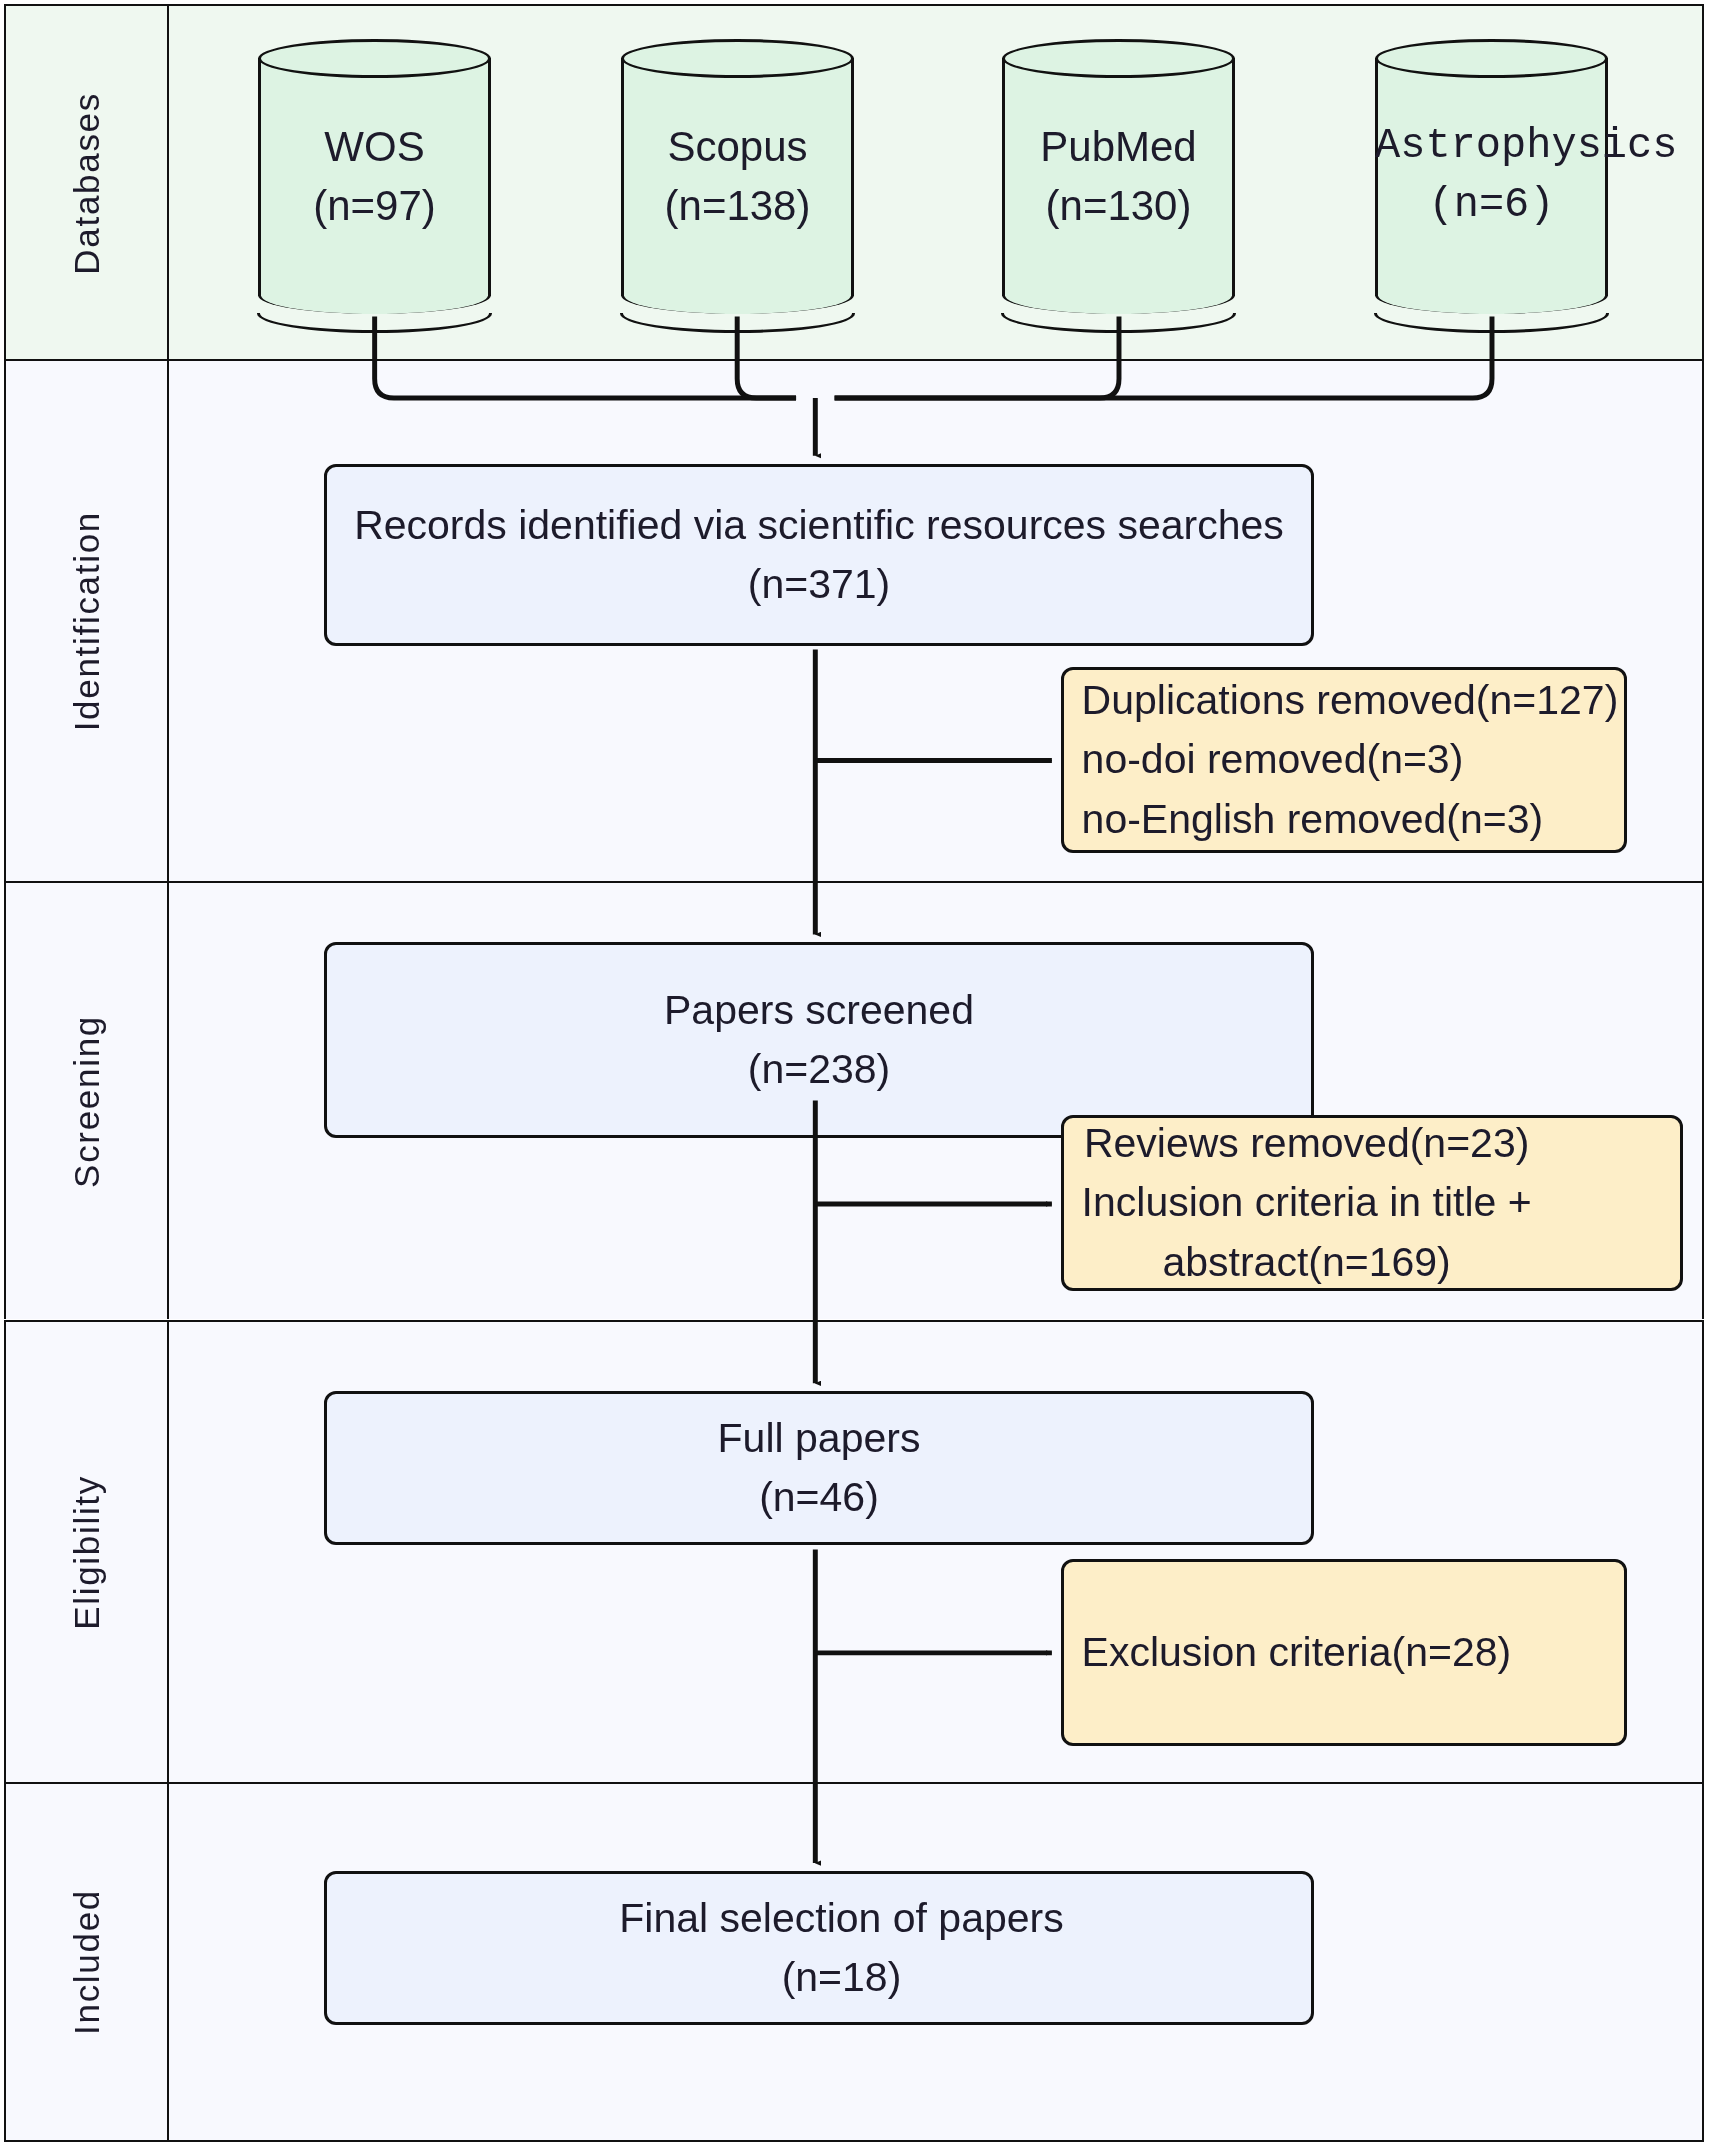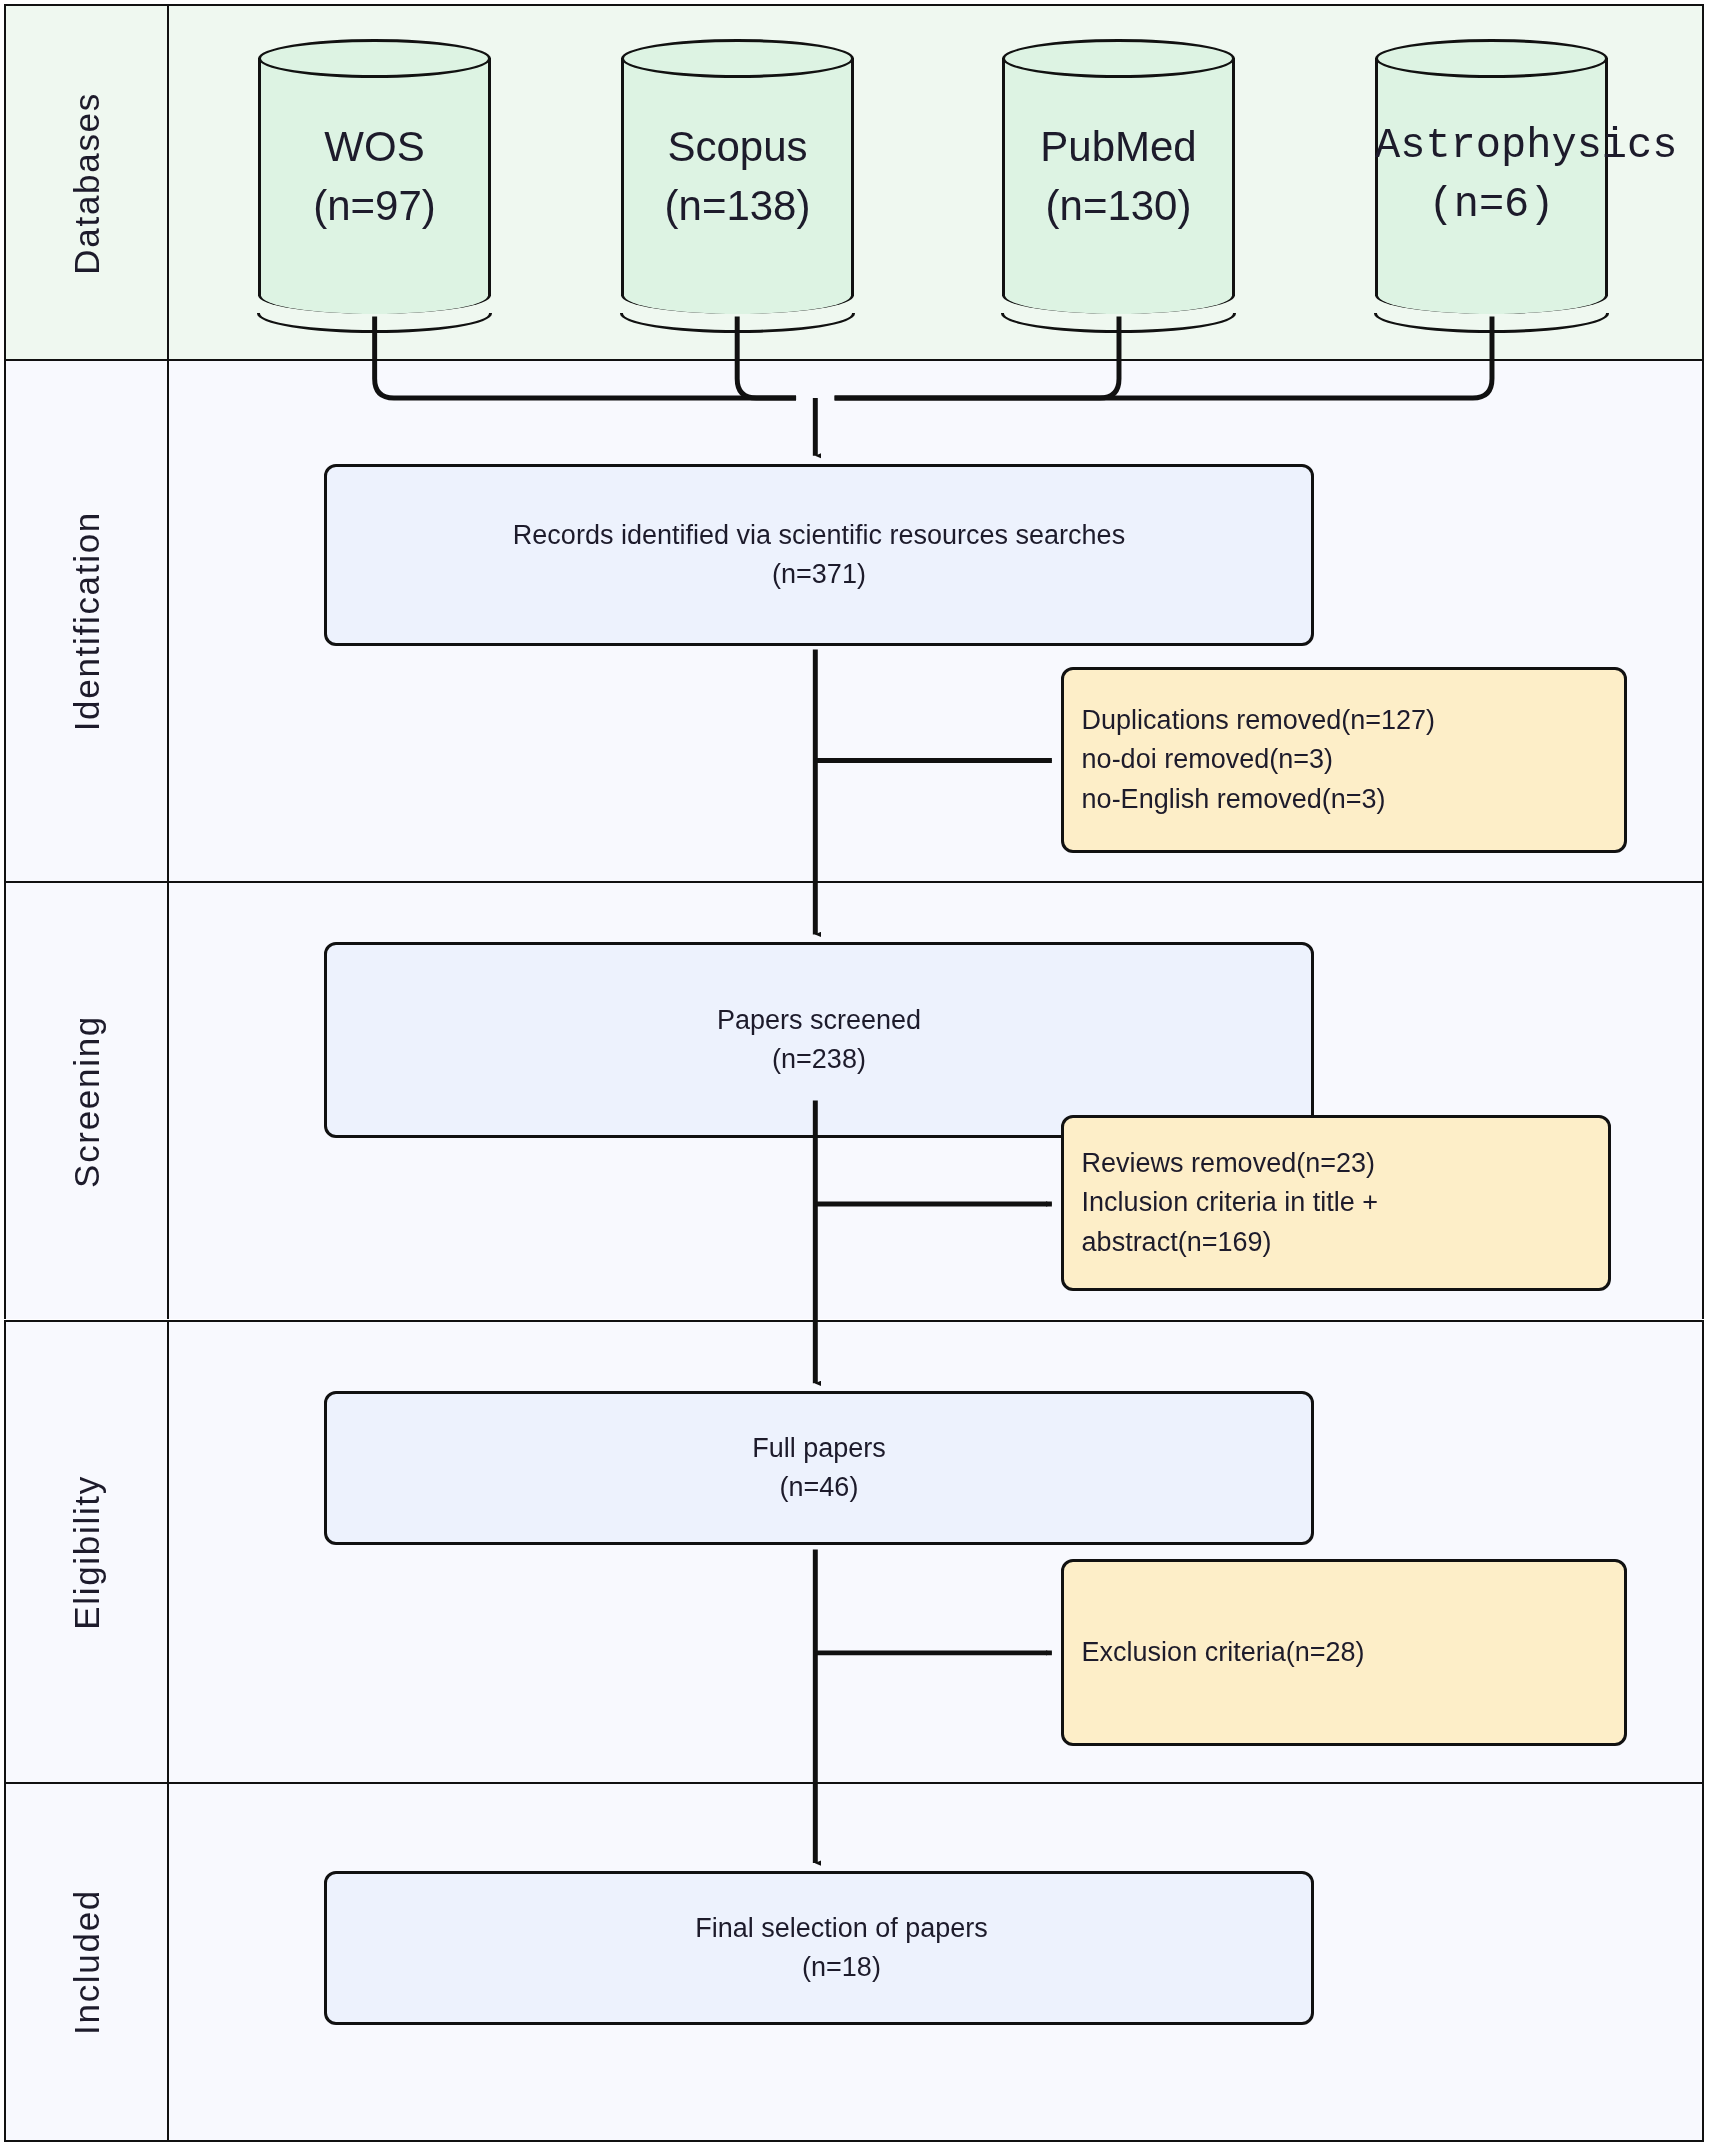--- a/index.html
+++ b/index.html
@@ -107,21 +107,21 @@
   .boxnode {
     position: absolute;
     box-sizing: border-box;
     border: 3.9px solid #111111;
     border-radius: 12px;
     display: flex;
     align-items: center;
     justify-content: center;
     text-align: center;
     color: #1d1b2b;
-    font-size: 27px;
+    font-size: 41px;
     line-height: 1.45;
   }
   .boxnode.blue   { background: #edf2fd; }
   .boxnode.yellow { background: #fdeec8; justify-content: flex-start; text-align: left; padding-left: 17.6px; }
 
   
   #wires {
     position: absolute;
     left: 0; top: 0;
     width: 1717px;
@@ -234,21 +234,21 @@
   </div>
 
   <div class="boxnode yellow" style="left:1061px;top:667px;width:566px;height:186px;">
     <div>
       <div>Duplications removed(n=127)</div>
       <div>no-doi removed(n=3)</div>
       <div>no-English removed(n=3)</div>
     </div>
   </div>
 
-  <div class="boxnode yellow" style="left:1061px;top:1115px;width:550px;height:176px;">
+  <div class="boxnode yellow" style="left:1061px;top:1115px;width:622px;height:176px;text-align:center;">
     <div>
       <div>Reviews removed(n=23)</div>
       <div>Inclusion criteria in title +</div>
       <div>abstract(n=169)</div>
     </div>
   </div>
 
   <div class="boxnode yellow" style="left:1061px;top:1559px;width:566px;height:187px;">
     <div>
       <div>Exclusion criteria(n=28)</div>

